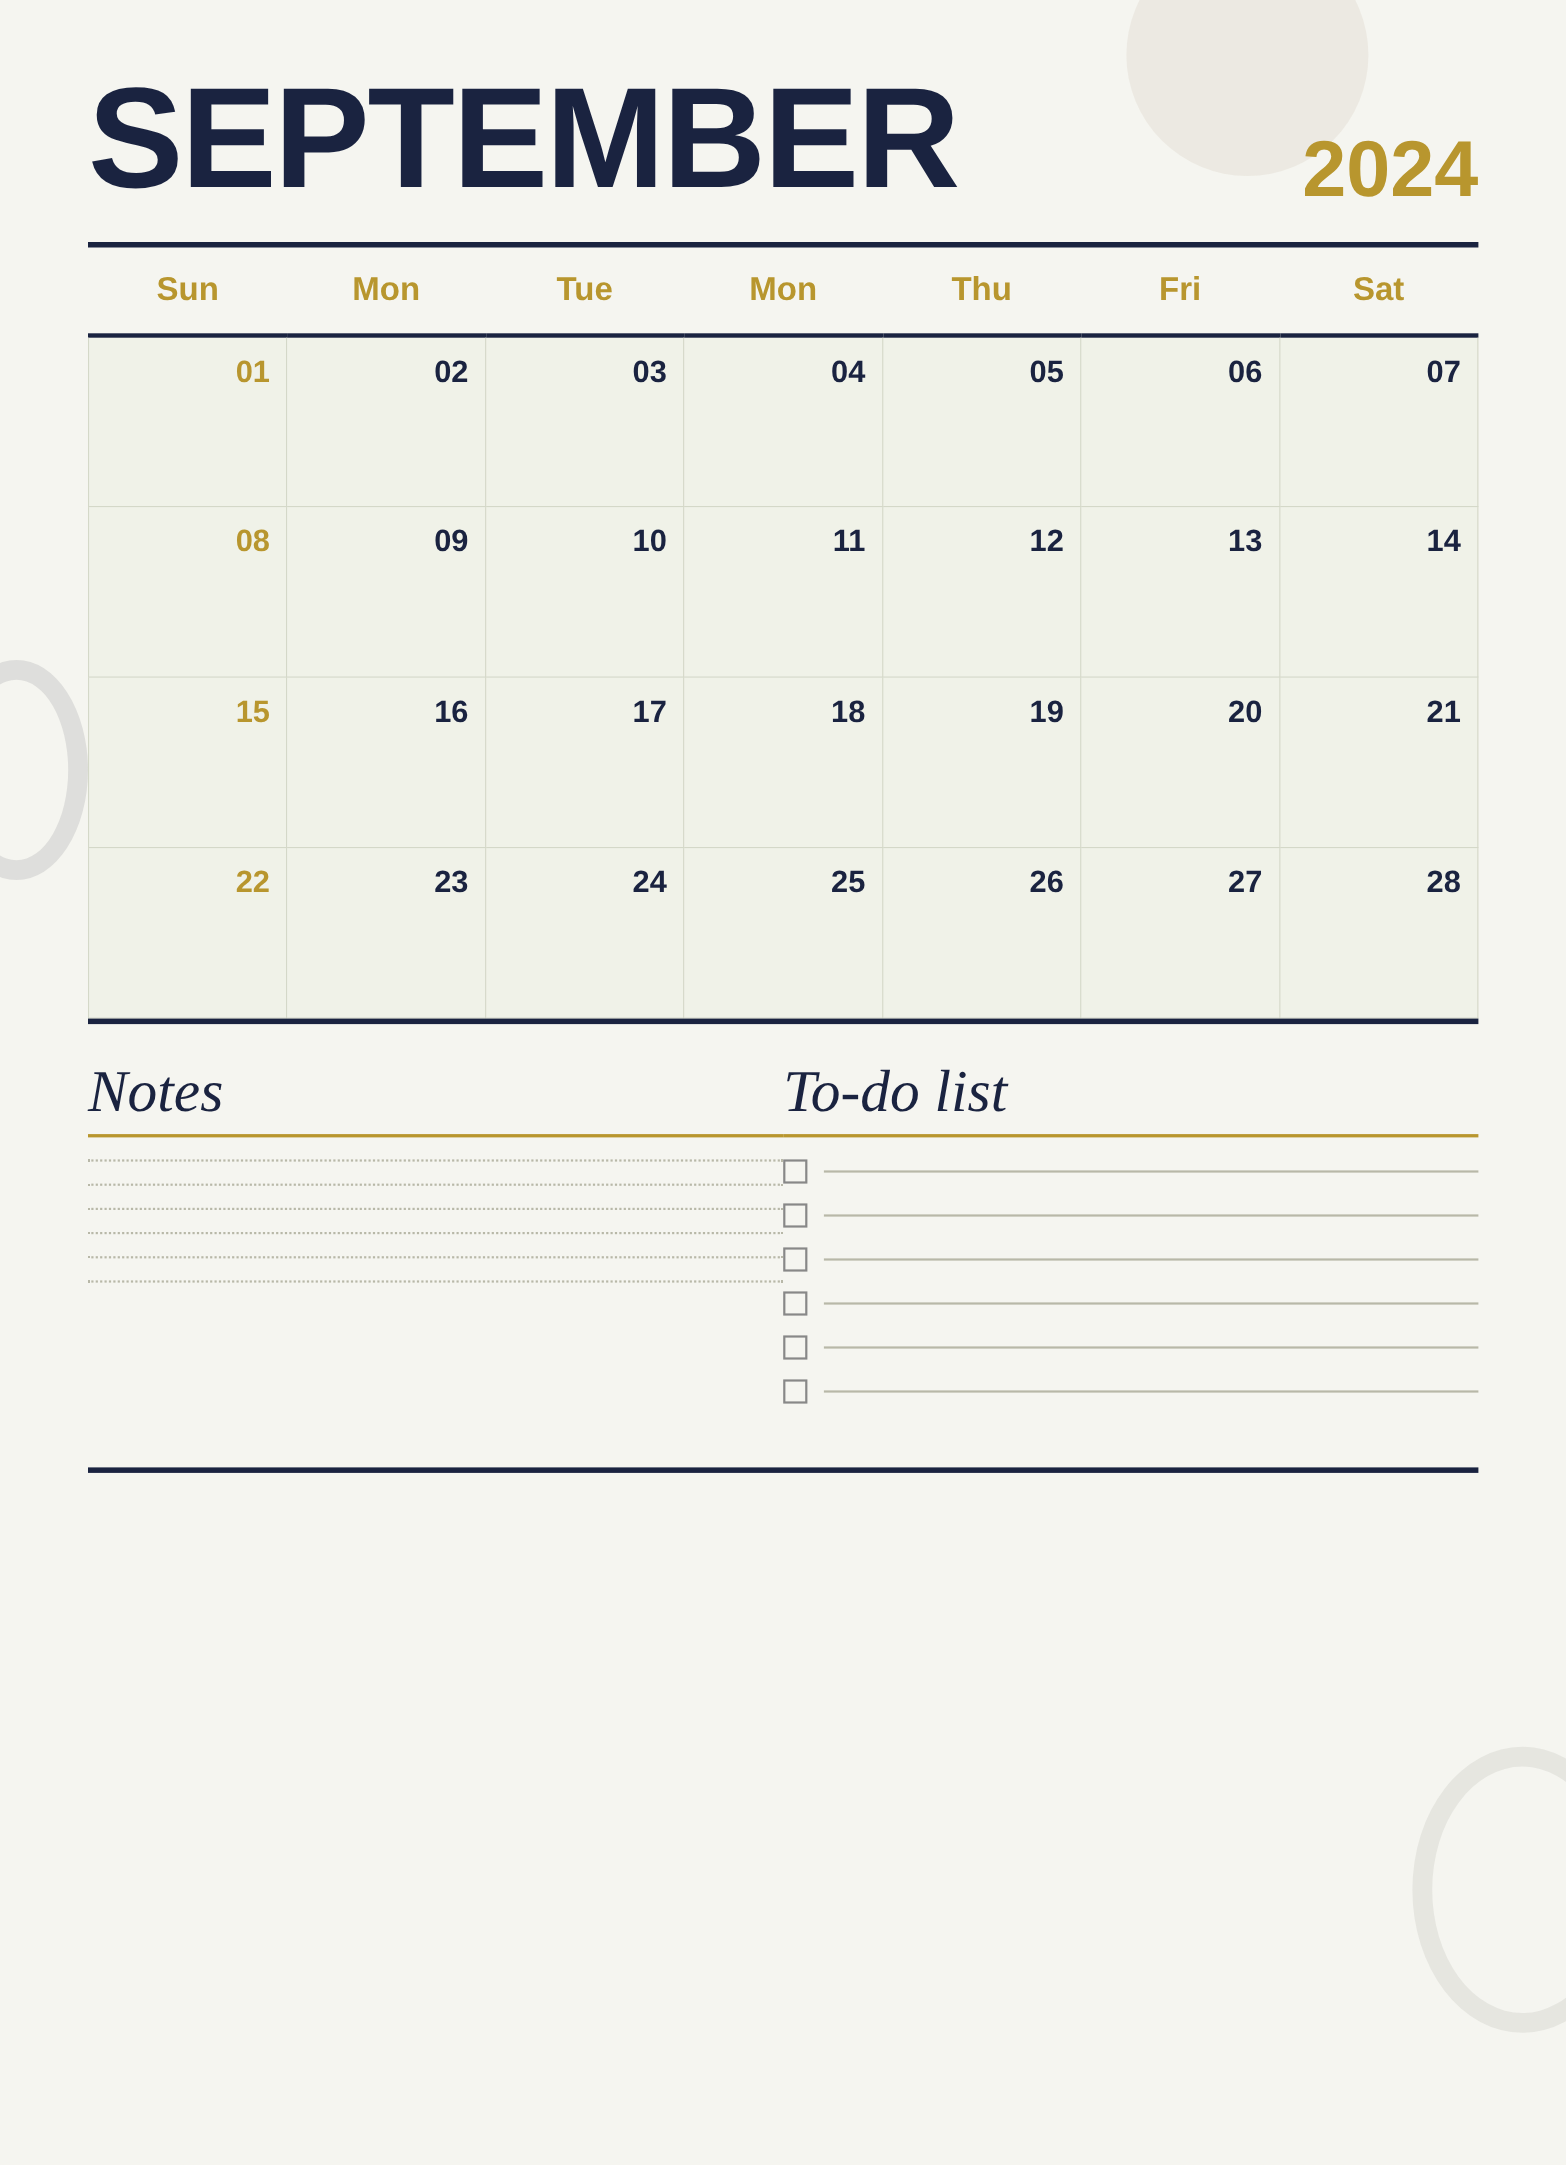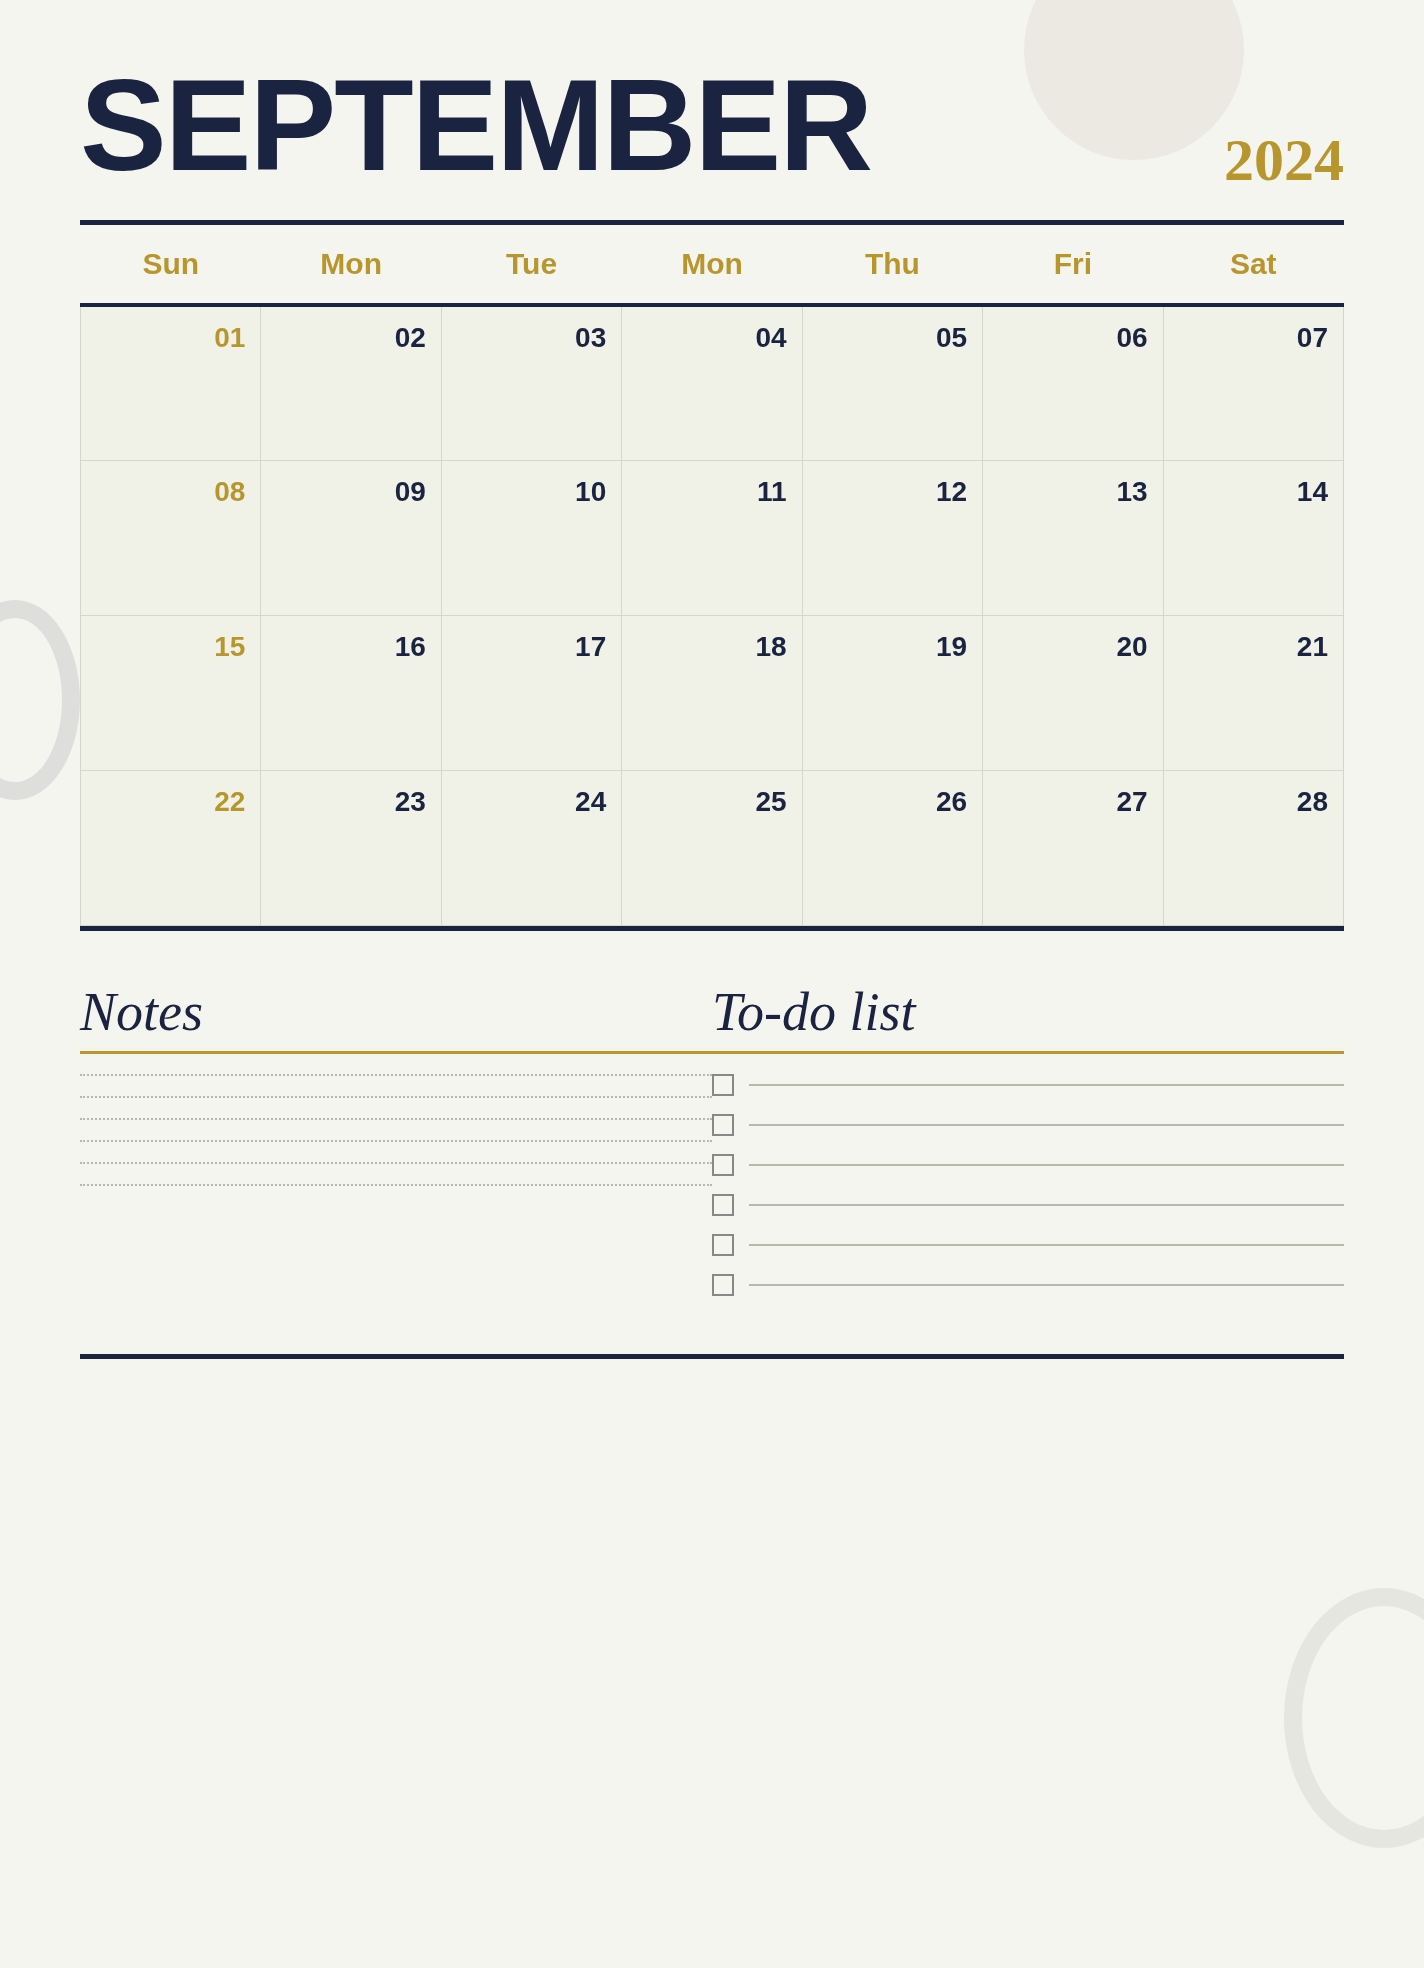--- a/index.html
+++ b/index.html
@@ -70,25 +70,25 @@
     .month-title {
       font-size: 130px;
       font-weight: 900;
       color: #1a2340;
       letter-spacing: -2px;
       line-height: 1;
       font-family: 'Arial Black', 'Arial', sans-serif;
     }
 
     .year-title {
-      font-size: 60px;
+      font-size: 72px;
       font-weight: 900;
       color: #b8962e;
       line-height: 1;
-      font-family: Liberation Serif, serif;
+      font-family: Liberation Sans, sans-serif;
     }
 
     
     .calendar-section {
       position: relative;
       z-index: 2;
     }
 
     .top-border {
       height: 5px;
@@ -134,21 +134,21 @@
       font-family: 'Arial Black', 'Arial', sans-serif;
     }
 
     .day-number.sunday {
       color: #b8962e;
     }
 
     
     .bottom-section {
       display: flex;
-      margin-top: 50px;
+      margin-top: 30px;
       position: relative;
       z-index: 2;
     }
 
     .notes-section {
       flex: 1;
     }
 
     .todo-section {
       flex: 1;

